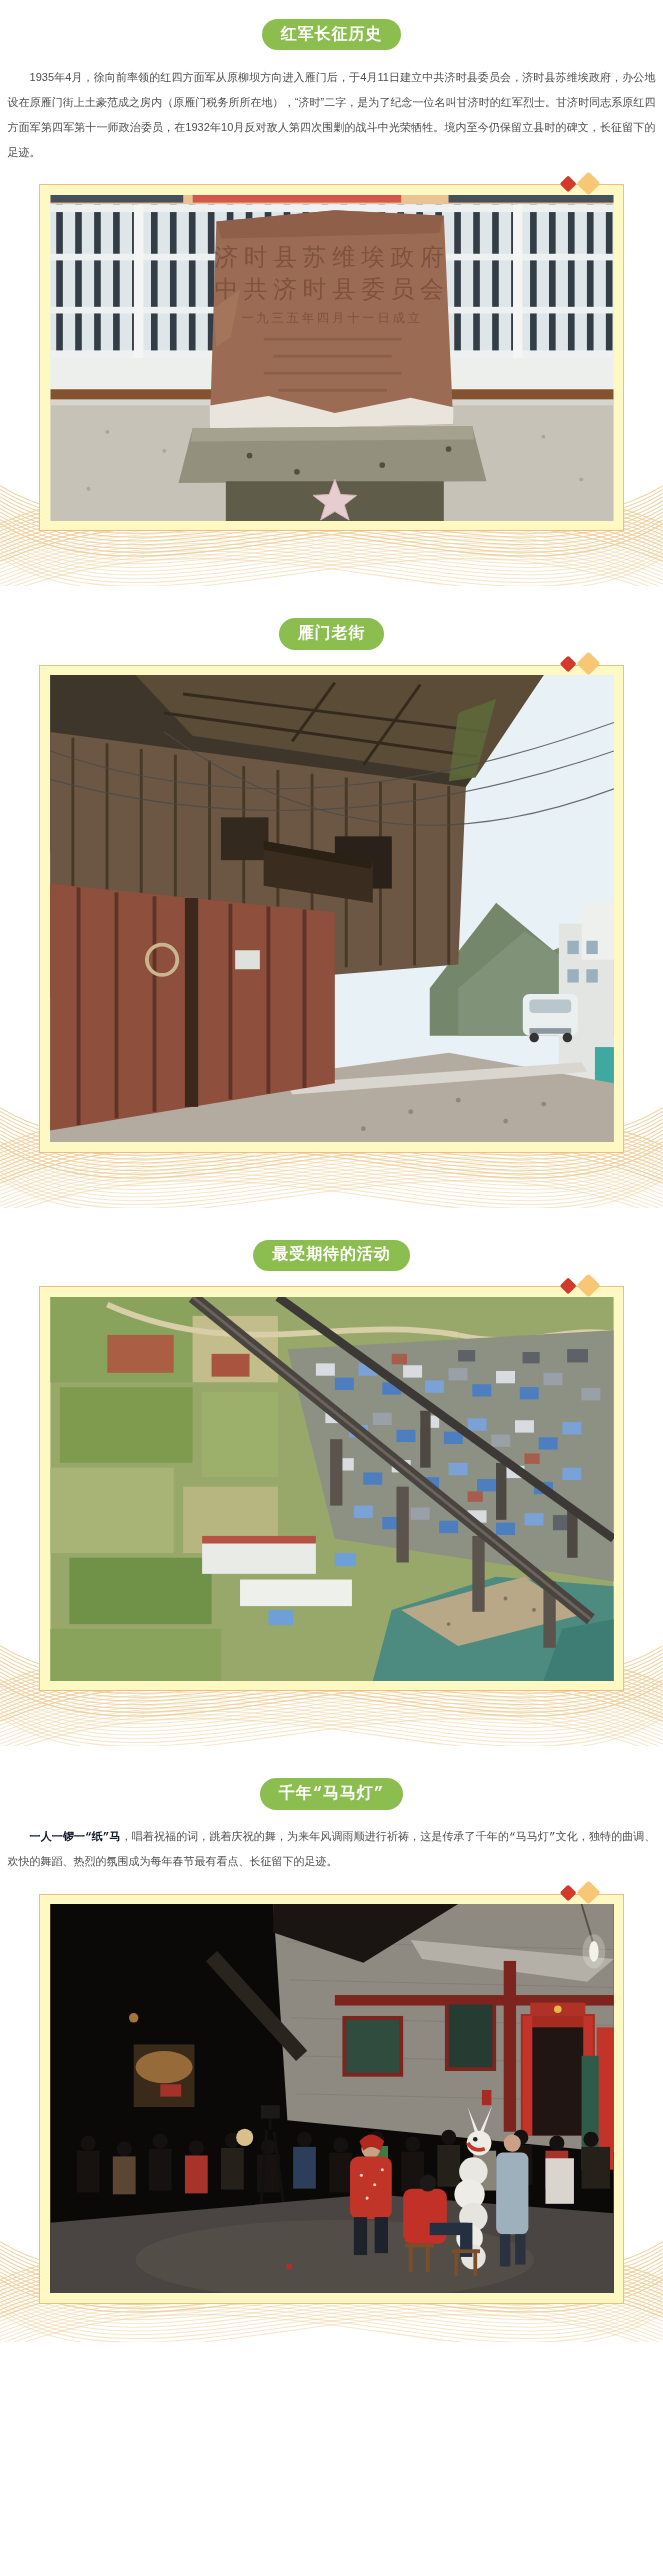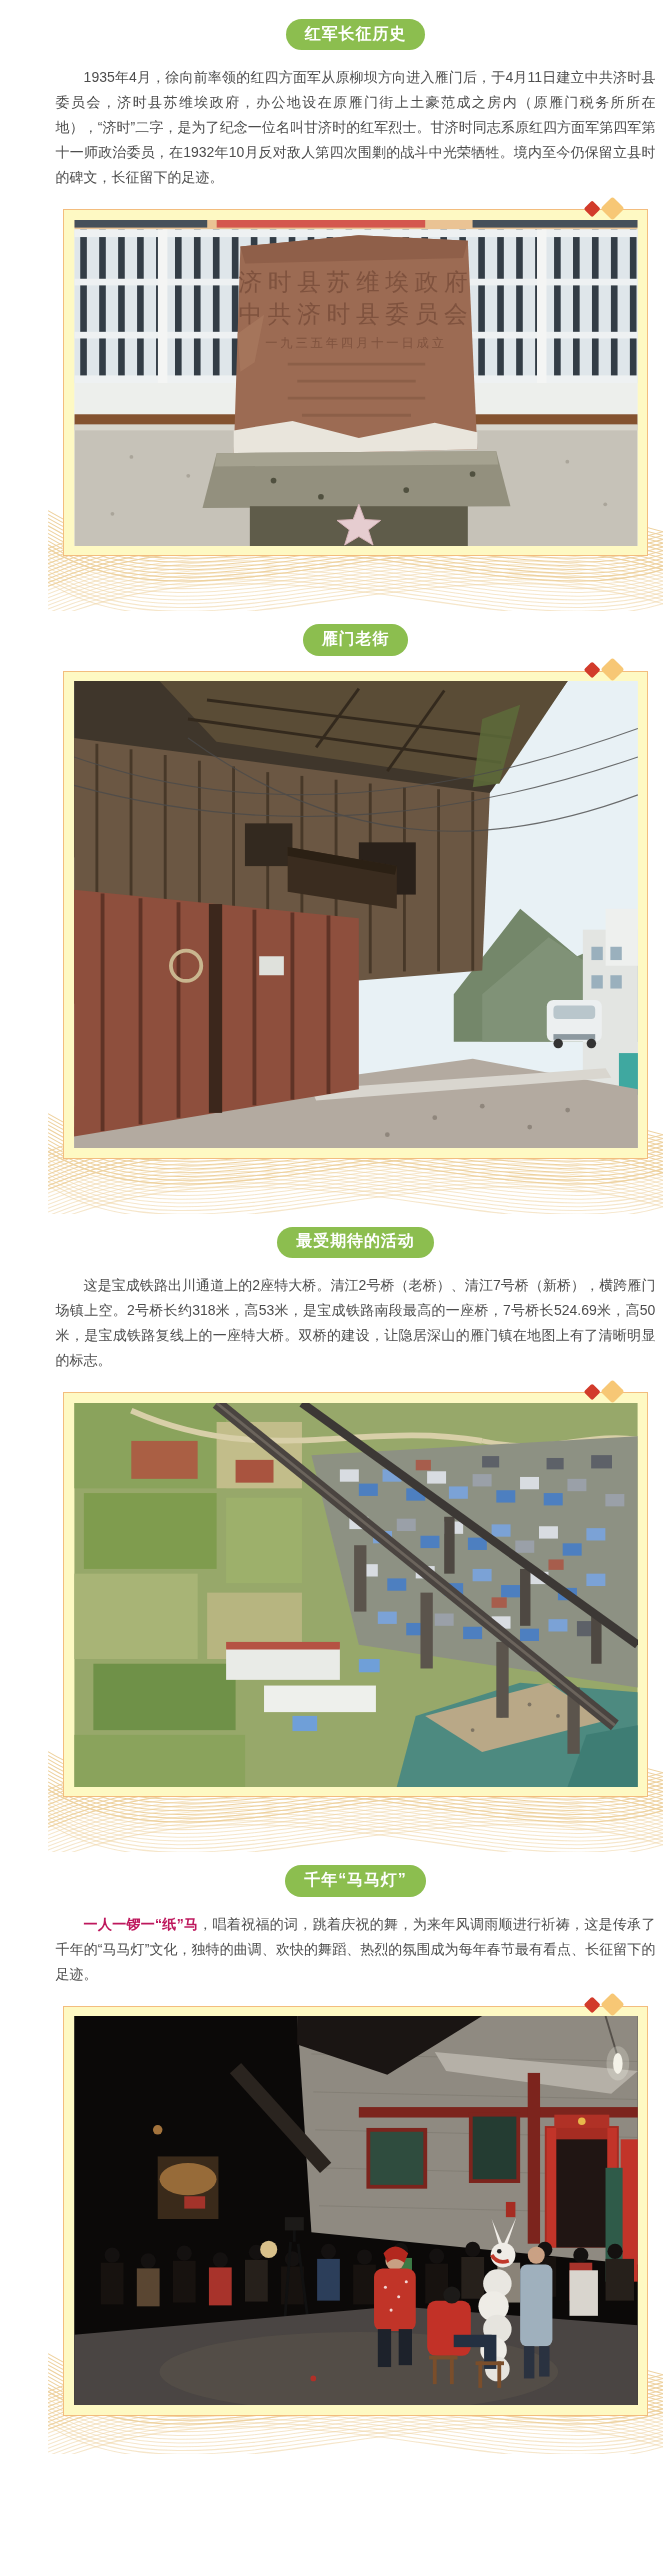--- a/index.html
+++ b/index.html
@@ -2,44 +2,44 @@
 <html style="font-size:15px"><head>
 <meta charset="utf-8">
 <style>
   html,body{margin:0;padding:0;background:#ffffff;}
   body{
     width:663px;
     font-family:"Liberation Sans",sans-serif;
     color:#4d4d4d;
     padding-top:19px;
   }
-  .section{margin-top:0;padding-left:48px;}
-  .section + .section{margin-top:13px;}
+  .section{margin-top:0;}
+  .section + .section{margin-top:32px;font-family:Liberation Mono, monospace;}
 
   .badge{
     display:table;
     margin:0 auto 15px auto;
     background:#8cbe4f;
     color:#ffffff;
     font-size:16px;
     font-weight:bold;
     letter-spacing:0.9px;
     padding:4.7px 19px 5.7px 19px;
     border-radius:16px;
     white-space:nowrap;
   }
   .para{
     margin:0 7.6px 19px 7.6px;
-    font-size:14px;
+    font-size:11px;
     line-height:25px;
     text-align:justify;
     text-indent:2em;
     color:#4d4d4d;
   }
-  .lead-green{color:#be185d;font-weight:bold;}
+  .lead-green{color:#0f172a;font-weight:bold;}
 
   .photo-wrap{position:relative;padding-bottom:55px;}
   .photo-wrap.last{padding-bottom:38px;}
   .waves{
     position:absolute;left:0;bottom:0;width:663px;height:142px;
     pointer-events:none;z-index:0;
   }
   .photo-frame{
     position:relative;z-index:1;
     width:564px;margin:0 auto;
@@ -297,21 +297,20 @@
           <path d="M0,110 C220,170 420,140 594,80"></path>
           <path d="M120,60 C300,190 460,170 594,120"></path>
         </g>
       </svg>
     </figure>
   </div>
 </section>
 
 <section class="section">
   <div class="badge">最受期待的活动</div>
-  <p class="para">这是宝成铁路出川通道上的2座特大桥。清江2号桥（老桥）、清江7号桥（新桥），横跨雁门场镇上空。2号桥长约318米，高53米，是宝成铁路南段最高的一座桥，7号桥长524.69米，高50米，是宝成铁路复线上的一座特大桥。双桥的建设，让隐居深山的雁门镇在地图上有了清晰明显的标志。</p>
 
   <div class="photo-wrap">
     <svg class="waves" viewBox="0 0 700 150" preserveAspectRatio="none">
       <g stroke="#ebca8f" stroke-width="1.1" opacity="0.85" fill="none">
         <use href="#wband" y="30"></use>
         <use href="#wband" y="30" transform="scale(-1,1) translate(-700,0)"></use>
         <use href="#wband" y="66" opacity="0.55"></use>
         <use href="#wband" y="66" opacity="0.55" transform="scale(-1,1) translate(-700,0)"></use>
       </g>
     </svg>

